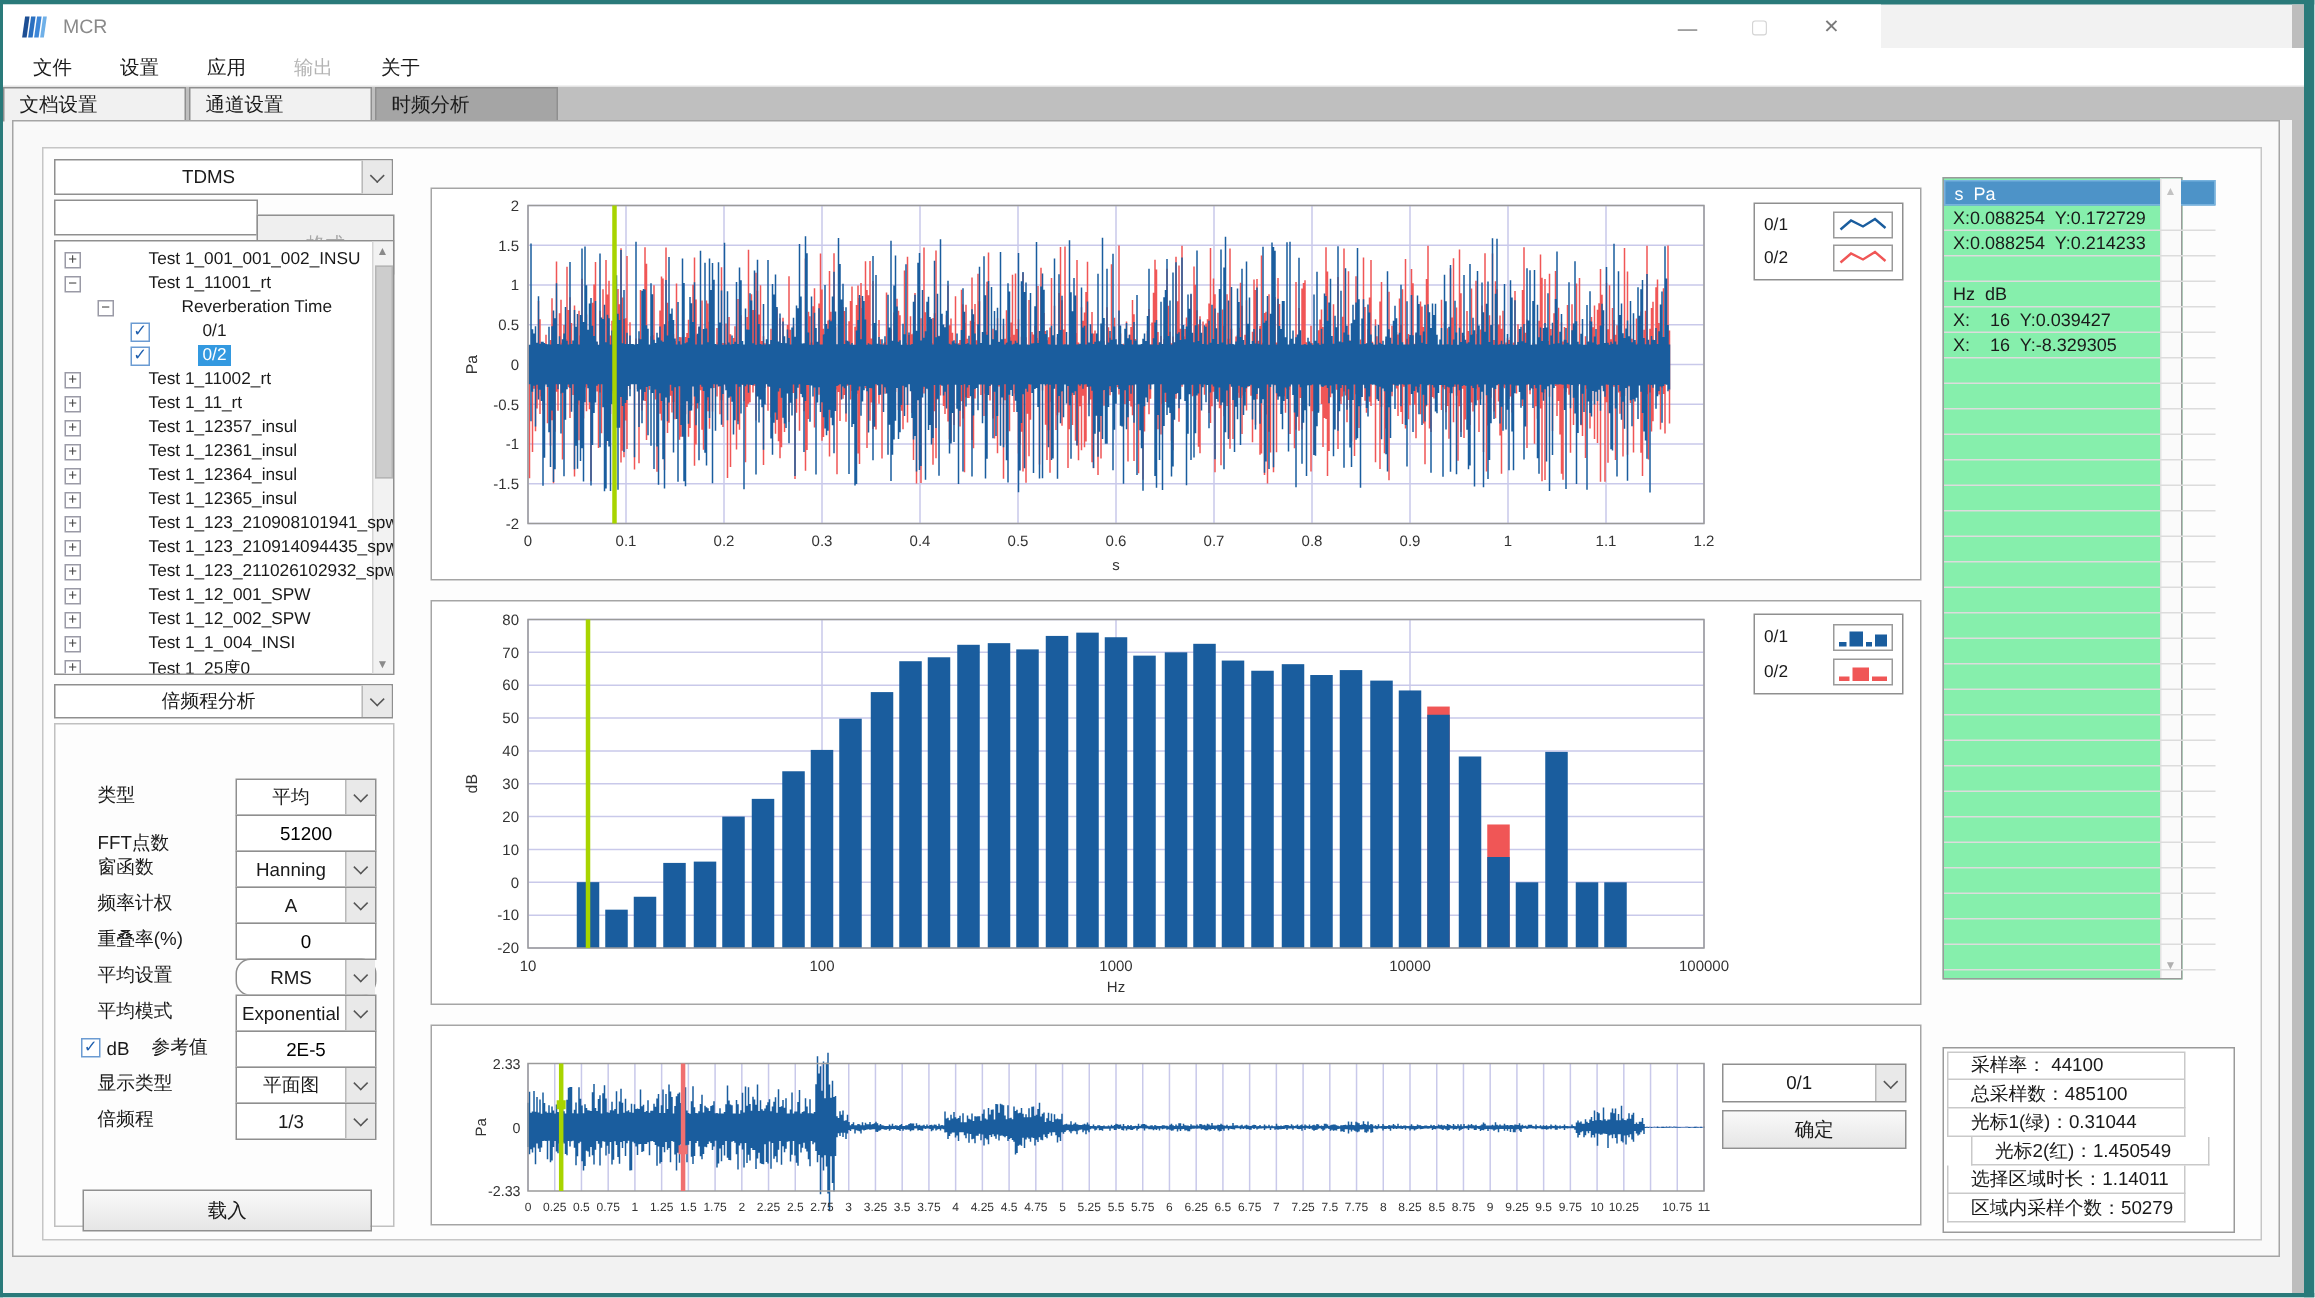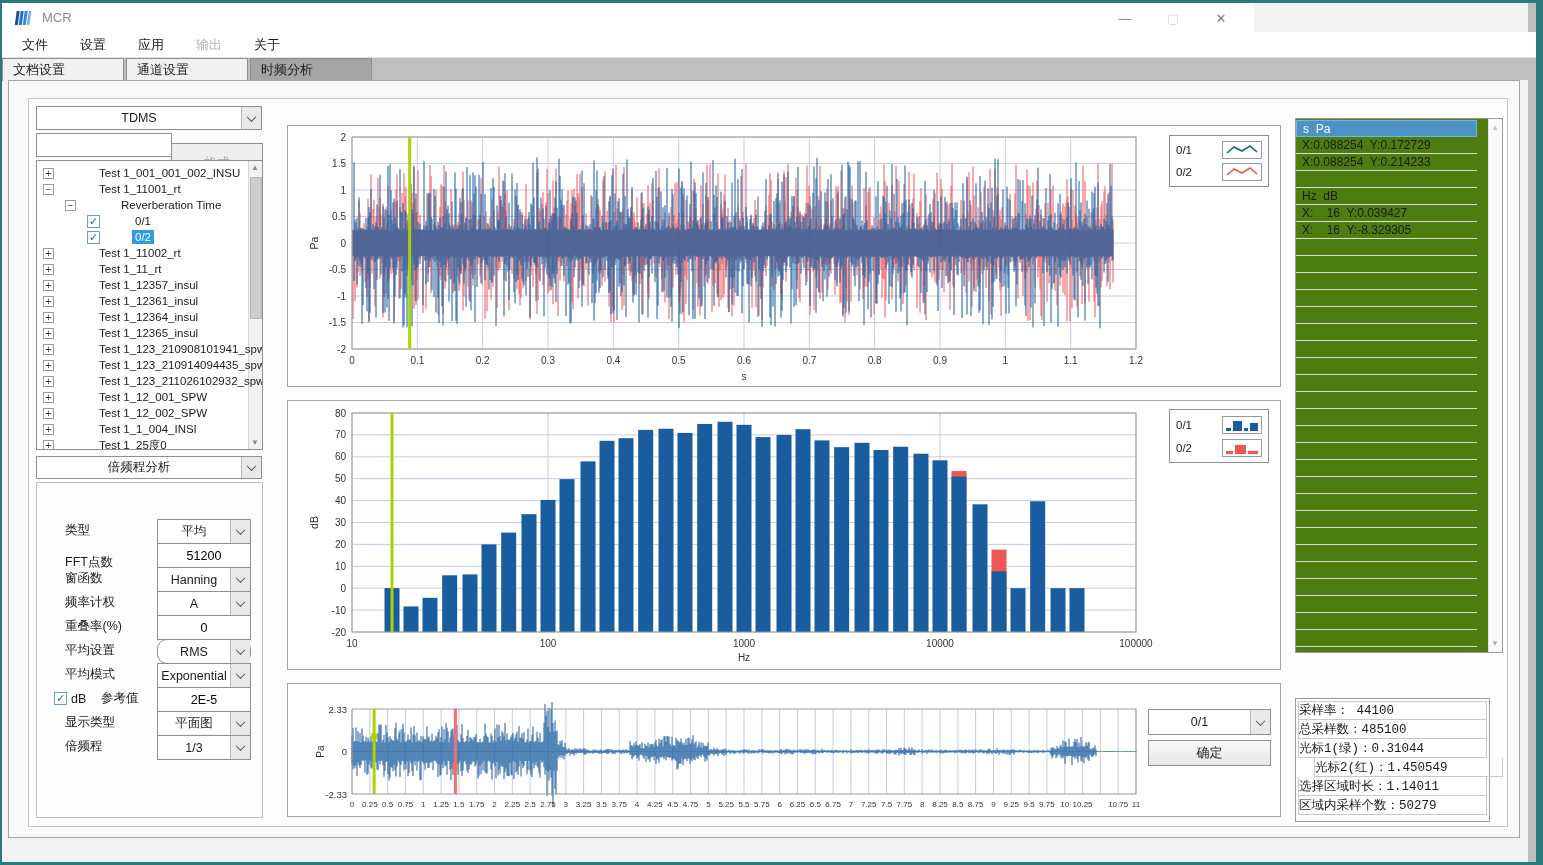--- a/index.html
+++ b/index.html
@@ -49,29 +49,29 @@
   .formbox{left:36px;top:482px;width:227px;height:336px;border:1px solid #c0c0c0;background:#fdfdfd;}
   .form-label{position:absolute;left:28px;font-size:12.5px;height:23px;display:flex;align-items:center;}
   .form-ctl{position:absolute;left:120px;width:92px;height:23px;}
   
   .chartbox{background:#fff;border:1px solid #a5a5a5;}
   .legend{position:absolute;border:1px solid #8f8f8f;background:#fff;padding:3px 6px;display:flex;flex-direction:column;justify-content:space-around;}
   .legend-row{display:flex;align-items:center;justify-content:space-between;height:20px;}
   .legend-row .lbl{font-size:11.5px;}
   .legend-icon{width:38px;height:16px;border:1px solid #9a9a9a;display:flex;align-items:center;justify-content:center;}
   
-  .readouts{left:1295px;top:118px;width:208px;height:535px;background:#4d7c0f;border:1px solid #9a9a9a;}
+  .readouts{left:1295px;top:118px;width:160px;height:535px;background:#86efac;border:1px solid #9a9a9a;}
   .ro-header{position:absolute;left:0;top:1px;width:181px;height:17px;background:#4d93c8;color:#fff;
              display:flex;align-items:center;padding-left:6px;white-space:pre;font-size:12px;box-sizing:border-box;border:1px solid #77b2dd;}
   .ro-row{position:absolute;left:0;width:181px;height:17px;border-bottom:1px solid #dcdcdc;
           display:flex;align-items:center;padding-left:6px;white-space:pre;font-size:12px;box-sizing:border-box;}
   
   .stats{left:1295px;top:698px;width:195px;height:124px;background:#fff;border:1px solid #9a9a9a;}
-  .stat-row{position:absolute;left:2px;width:189px;height:19px;border:1px solid #c9c9c9;border-top:none;
-            display:flex;align-items:center;padding-left:0;font-size:12.5px;white-space:pre;box-sizing:border-box;font-family:Liberation Mono, monospace;}
+  .stat-row{position:absolute;left:2px;width:159px;height:19px;border:1px solid #c9c9c9;border-top:none;
+            display:flex;align-items:center;padding-left:15px;font-size:12.5px;white-space:pre;box-sizing:border-box;}
   .stat-row.first{border-top:1px solid #c9c9c9;}
   svg{display:block;}
   svg text{font-family:"Liberation Sans","DejaVu Sans",sans-serif;}
 </style>
 </head>
 <body>
 
 <div class="abs frame" style="left:0;top:0;width:1543px;height:3px;"></div>
 <div class="abs frame" style="left:0;top:0;width:2px;height:865px;"></div>
 <div class="abs frame" style="left:1536px;top:0;width:7px;height:865px;"></div>
@@ -221,20 +221,21 @@
   </div>
 
 <div class="abs combo" style="left:36px;top:456px;width:226px;height:23px;">
   <span class="val">倍频程分析</span>
   <span class="arrowbtn">
       <span class="chev"></span>
     </span>
 </div>
 
 <div class="abs formbox" id="form-box">
+  <div class="btn" style="position:absolute;left:18px;top:310px;width:191px;height:26px;">载入</div>
 <span class="form-label" style="top: 36px;">类型</span>
     <div class="combo form-ctl" style="top: 36px;">
       <span class="val">平均</span>
       <span class="arrowbtn">
         <span class="chev"></span>
       </span>
     </div>
     <span class="form-label" style="top: 68px;">FFT点数</span>
     <input class="tbox form-ctl" value="51200" style="top: 60px;">
     <span class="form-label" style="top: 84px;">窗函数</span>

